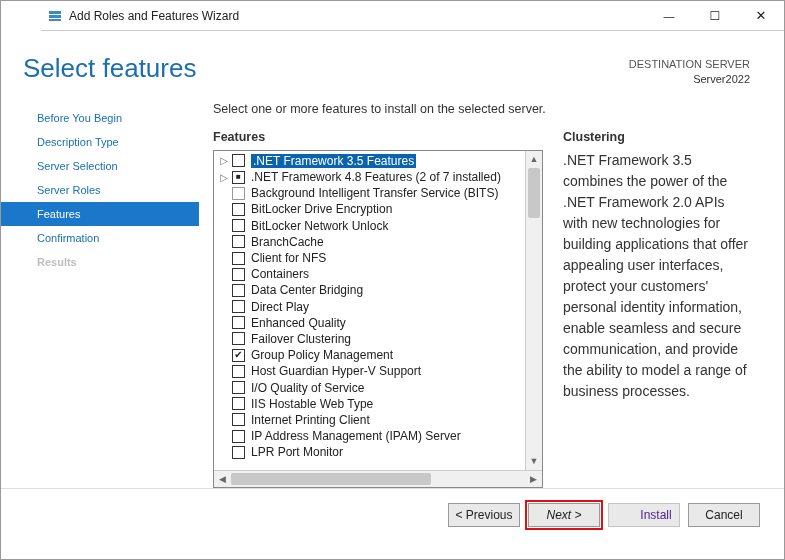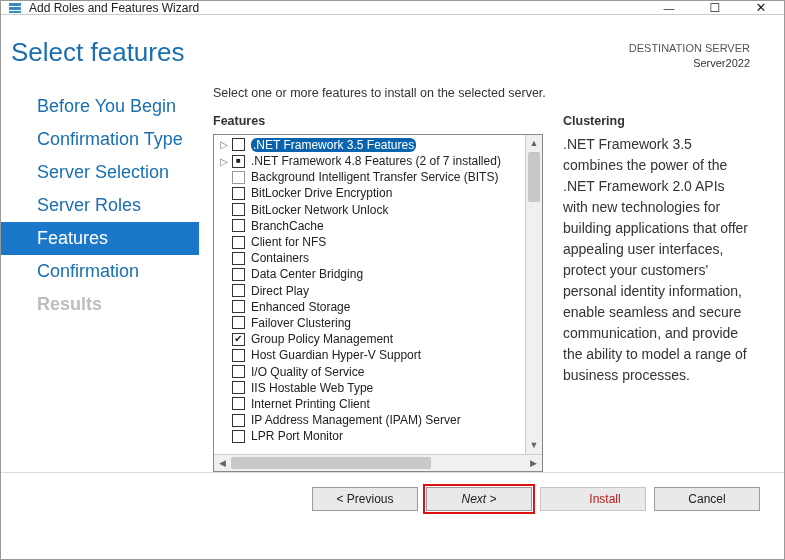--- a/index.html
+++ b/index.html
@@ -1,61 +1,61 @@
 <!DOCTYPE html>
 <html><head>
 <meta charset="utf-8">
 <style>
   * { box-sizing: border-box; font-family: "Segoe UI", Tahoma, sans-serif; }
   body { margin: 0; background: #fff; width: 785px; height: 560px; overflow: hidden; border:1px solid #999;}
-  .titlebar { height: 14px; display: flex; align-items: center; padding: 0 0 0 6px; font-size: 12px; color: #222; border-bottom:1px solid #ccc;}
+  .titlebar { height: 30px; display: flex; align-items: center; padding: 0 0 0 6px; font-size: 12px; color: #222; border-bottom:1px solid #ccc;margin-left:40px;}
   .titlebar .icon { width: 16px; height: 16px; margin-right: 6px; display:inline-flex; align-items:center; justify-content:center;}
   .titlebar .title { flex: 1; }
   .winbtns { display: flex; }
   .winbtn { width: 46px; height: 30px; display: flex; align-items: center; justify-content: center; font-size: 12px;}
   .winbtn.close::before{content:"✕"; font-size:13px;}
   .winbtn.max::before{content:"☐"; font-size:12px;}
   .winbtn.min::before{content:"—"; font-size:11px;}
-  .header { display:flex; padding: 22px 34px 8px 10px; align-items:flex-start;}
+  .header { display:flex; padding: 22px 34px 8px 22px; align-items:flex-start;}
   .header h1 { font-size: 26px; font-weight: 400; color: #1a6fb1; margin:0; flex:1;}
   .dest { text-align:right; font-size:11px; color:#555; line-height:1.4; margin-top:4px;}
   .dest-label{color:#555;margin-left:29px;}
   .dest-name{color:#333;}
   .main { display:flex; padding: 0 0 0 0; height: 392px;}
   .steps { width: 198px; padding-top:10px;}
-  .step { font-size:18px; padding:6px 0 6px 36px; color:#1a6fb1; cursor:pointer;}
+  .step { font-size:11px; padding:6px 0 6px 36px; color:#1a6fb1; cursor:pointer;}
   .step.active { background:#1a77c9; color:#fff;}
   .step.disabled { color:#bdbdbd; cursor:default;font-weight:bold;}
   .content { flex:1; padding: 0 36px 0 14px; display:flex; flex-direction:column;}
   .instruct { font-size:12.5px; color:#333; margin:6px 0 14px 0;}
   .panes { display:flex; gap:20px; flex:1; min-height:0;}
   .pane-left { width:330px; display:flex; flex-direction:column;}
   .pane-right { flex:1;}
   .pane-header { font-size:12.5px; font-weight:600; color:#333; margin-bottom:6px;}
   .tree-wrap { border:1px solid #888; position:relative; flex:1; display:flex; flex-direction:column; background:#fff;}
   .tree { flex:1; overflow:hidden; padding:2px 0 0 4px;}
   .row { display:flex; align-items:center; font-size:12px; color:#222; height:16.2px; white-space:nowrap;}
   .exp { width:12px; text-align:center; color:#777; font-size:10px; margin-right:2px;}
   .chk { width:13px; height:13px; border:1px solid #333; margin-right:6px; display:inline-flex; align-items:center; justify-content:center; font-size:10px; line-height:1; background:#fff;}
   .chk.grey{ border-color:#999; color:#999;}
   .chk.checked::before{content:"✔"; font-size:10px;}
   .chk.partial::before{content:"■"; font-size:8px;}
-  .lbl.sel { background:#0a64ad; color:#fff; padding:0 2px;border-radius:6px;}
+  .lbl.sel { background:#0a64ad; color:#fff; padding:0 2px;}
   .vscroll { width:17px; background:#f0f0f0; border-left:1px solid #ccc; position:relative;}
   .vscroll .up, .vscroll .down{height:17px; display:flex; align-items:center; justify-content:center; font-size:9px; color:#666;}
   .vscroll .thumb{ position:absolute; top:17px; left:2px; right:2px; height:50px; background:#c8c8c8; border-radius:2px;}
   .hscroll { height:17px; background:#f0f0f0; border-top:1px solid #ccc; display:flex; align-items:center;}
   .hscroll .left,.hscroll .right{width:17px; text-align:center; font-size:9px; color:#666;}
   .hscroll .htrack{flex:1; position:relative; height:100%;}
   .hscroll .hthumb{position:absolute; left:0; top:2px; bottom:2px; width:200px; background:#c8c8c8; border-radius:2px;}
   .tree-flex{display:flex; flex:1; min-height:0;}
   .desc { font-size:14px; color:#333; line-height:1.5; margin-top:4px;}
   .footer { border-top:1px solid #ddd; padding:14px 24px 0 0; display:flex; justify-content:flex-end; gap:8px;}
-  .btn { width:106px; height:24px; font-size:12px; background:#e9e9e9; border:1px solid #9a9a9a; display:flex; align-items:center; justify-content:center; color:#222;}
-  .btn.disabled{ color:#b91c1c; border-color:#c4c4c4;padding-left:24px;}
+  .btn { width:72px; height:24px; font-size:12px; background:#e9e9e9; border:1px solid #9a9a9a; display:flex; align-items:center; justify-content:center; color:#222;}
+  .btn.disabled{ color:#4c1d95; border-color:#c4c4c4;padding-left:24px;}
   .btn.highlight{ outline:2px solid #d11; outline-offset:1px;font-style:italic;}
 </style>
 </head>
 <body>
 
 <div class="titlebar">
   <span class="icon">
     <svg width="14" height="14" viewBox="0 0 14 14">
         <rect x="1" y="2" width="12" height="3" fill="#3a8ac4"></rect>
         <rect x="1" y="6" width="12" height="3" fill="#3a8ac4"></rect>
@@ -74,21 +74,21 @@
   <h1>Select features</h1>
   <div class="dest">
     <div class="dest-label">DESTINATION SERVER</div>
     <div class="dest-name">Server2022</div>
   </div>
 </div>
 
 <div class="main">
   <div class="steps" id="steps">
       <div class="step">Before You Begin</div>
-      <div class="step">Confirmation Type</div>
+      <div class="step">Description Type</div>
       <div class="step">Server Selection</div>
       <div class="step">Server Roles</div>
       <div class="step active">Features</div>
       <div class="step">Confirmation</div>
       <div class="step disabled">Results</div>
     </div>
   <div class="content">
     <div class="instruct">Select one or more features to install on the selected server.</div>
     <div class="panes">
       <div class="pane-left">
@@ -142,21 +142,21 @@
                   <span class="lbl">Data Center Bridging</span>
                 </div>
                 <div class="row">
                   <span class="exp"></span>
                   <span class="chk"></span>
                   <span class="lbl">Direct Play</span>
                 </div>
                 <div class="row">
                   <span class="exp"></span>
                   <span class="chk"></span>
-                  <span class="lbl">Enhanced Storage</span>
+                  <span class="lbl">Enhanced Quality</span>
                 </div>
                 <div class="row">
                   <span class="exp"></span>
                   <span class="chk"></span>
                   <span class="lbl">Failover Clustering</span>
                 </div>
                 <div class="row">
                   <span class="exp"></span>
                   <span class="chk checked"></span>
                   <span class="lbl">Group Policy Management</span>

